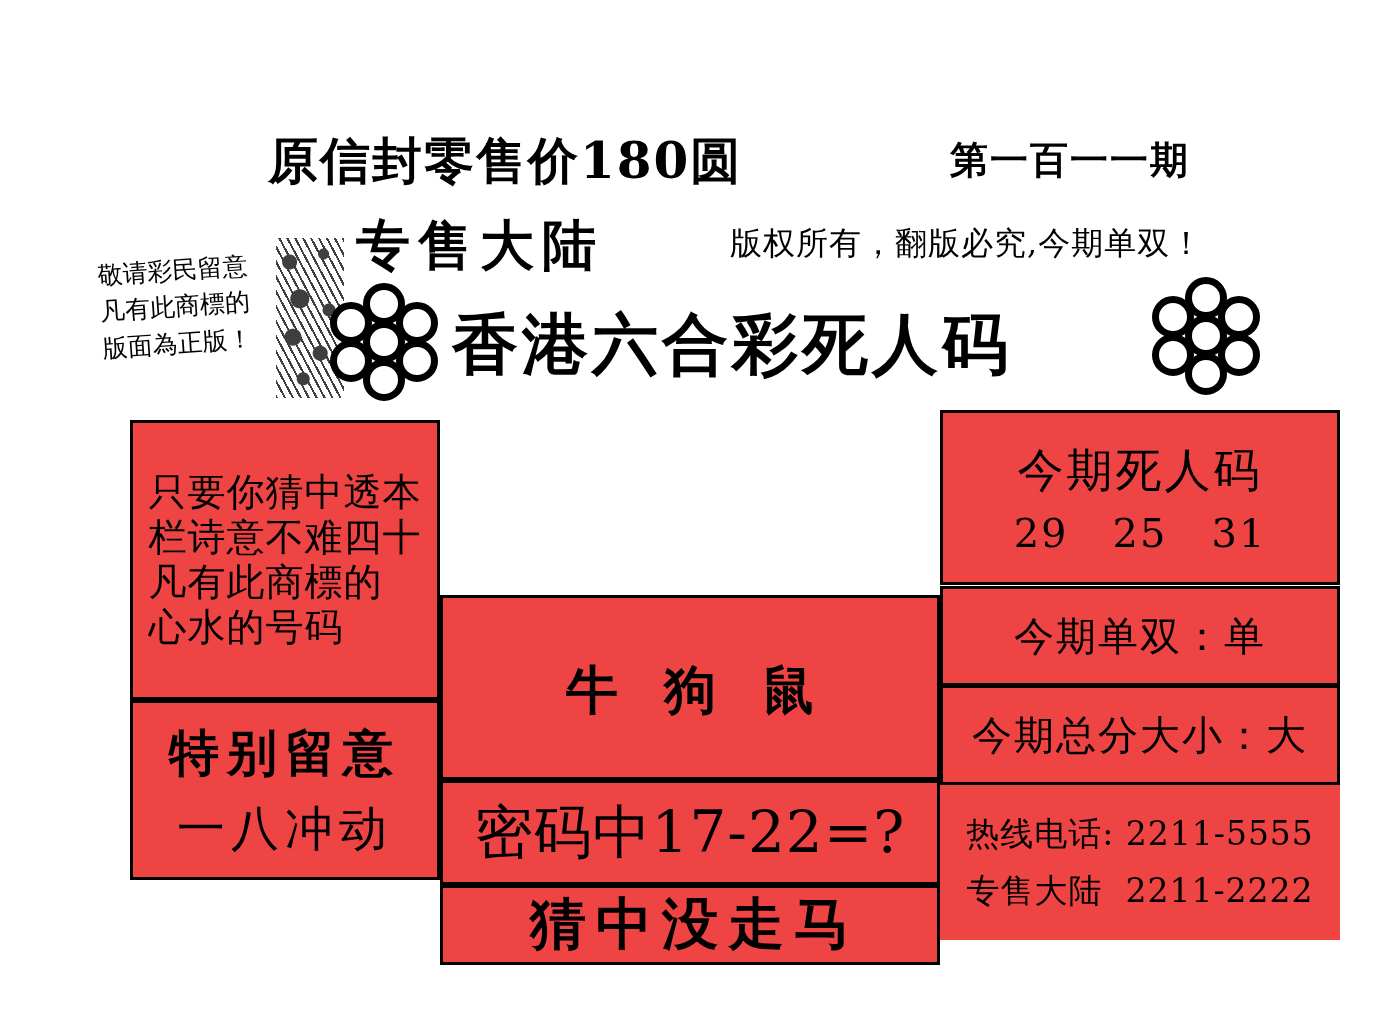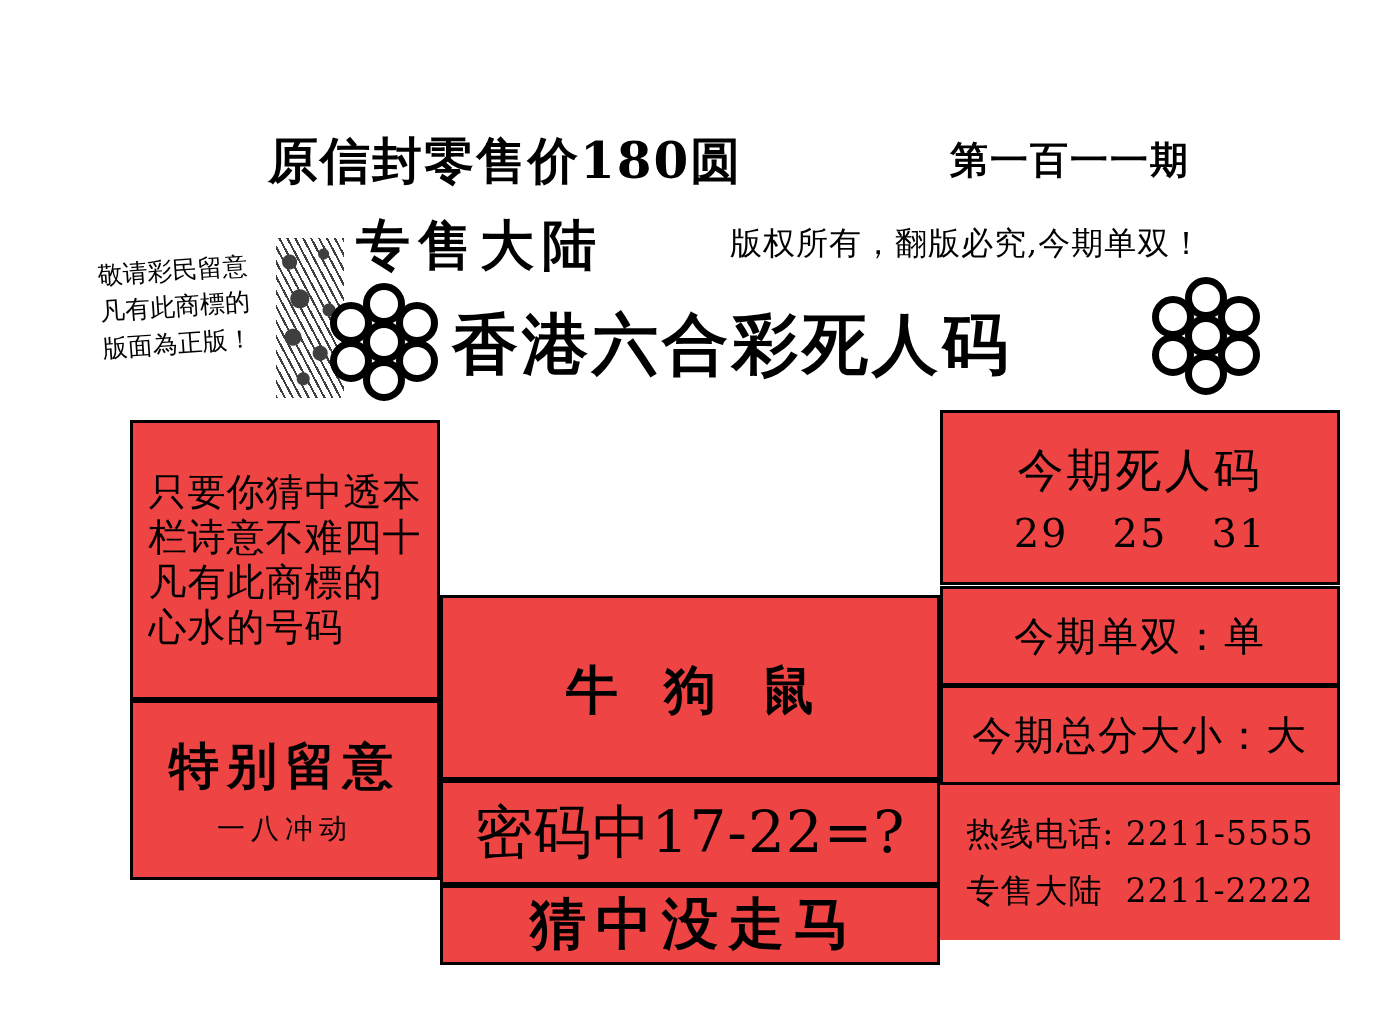--- a/index.html
+++ b/index.html
@@ -170,21 +170,21 @@
   .t-dead-poem-title { font-size: 62px; font-weight: bold; letter-spacing: 6px; margin-bottom: 6px; }
   .t-dead-poem-line  { font-size: 37px; font-weight: bold; letter-spacing: 4px; }
 
   .t-nozodiac-title { font-size: 43px; letter-spacing: 2px; }
   .t-nozodiac-list  { font-size: 52px; font-weight: bold; letter-spacing: 46px; margin-top: 6px; padding-left: 46px; }
 
   .t-secret { font-size: 58px; font-weight: normal; letter-spacing: 1px; }
   .t-guess  { font-size: 56px; font-weight: bold; letter-spacing: 10px; padding-left: 10px; }
 
   .t-special { font-size: 50px; font-weight: bold; letter-spacing: 8px; }
-  .t-special-sub { font-size: 28px; letter-spacing: 6px; margin-top: 10px; }
+  .t-special-sub { font-size: 48px; letter-spacing: 6px; margin-top: 10px; }
   .t-left-bottom { font-size: 33px; letter-spacing: 3px; }
 
   .t-right-title { font-size: 46px; letter-spacing: 3px; }
   .t-right-nums  { font-size: 40px; letter-spacing: 2px; margin-top: 8px; }
   .t-right-nums span { margin: 0 22px; }
   .t-right-row { font-size: 40px; letter-spacing: 2px; }
 
   .phone-line { font-size: 33px; letter-spacing: 1px; white-space: nowrap; margin: 6px 0; }
 
   .left-poem-grid {

